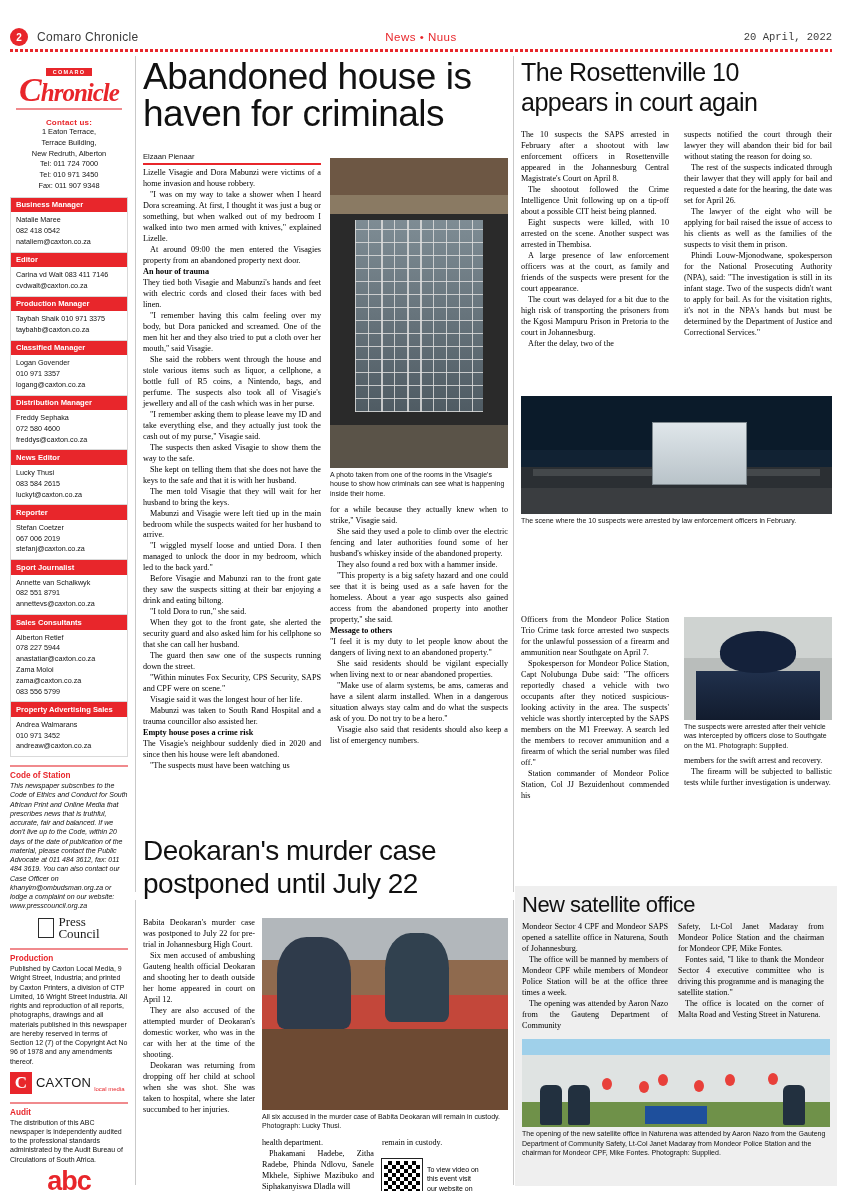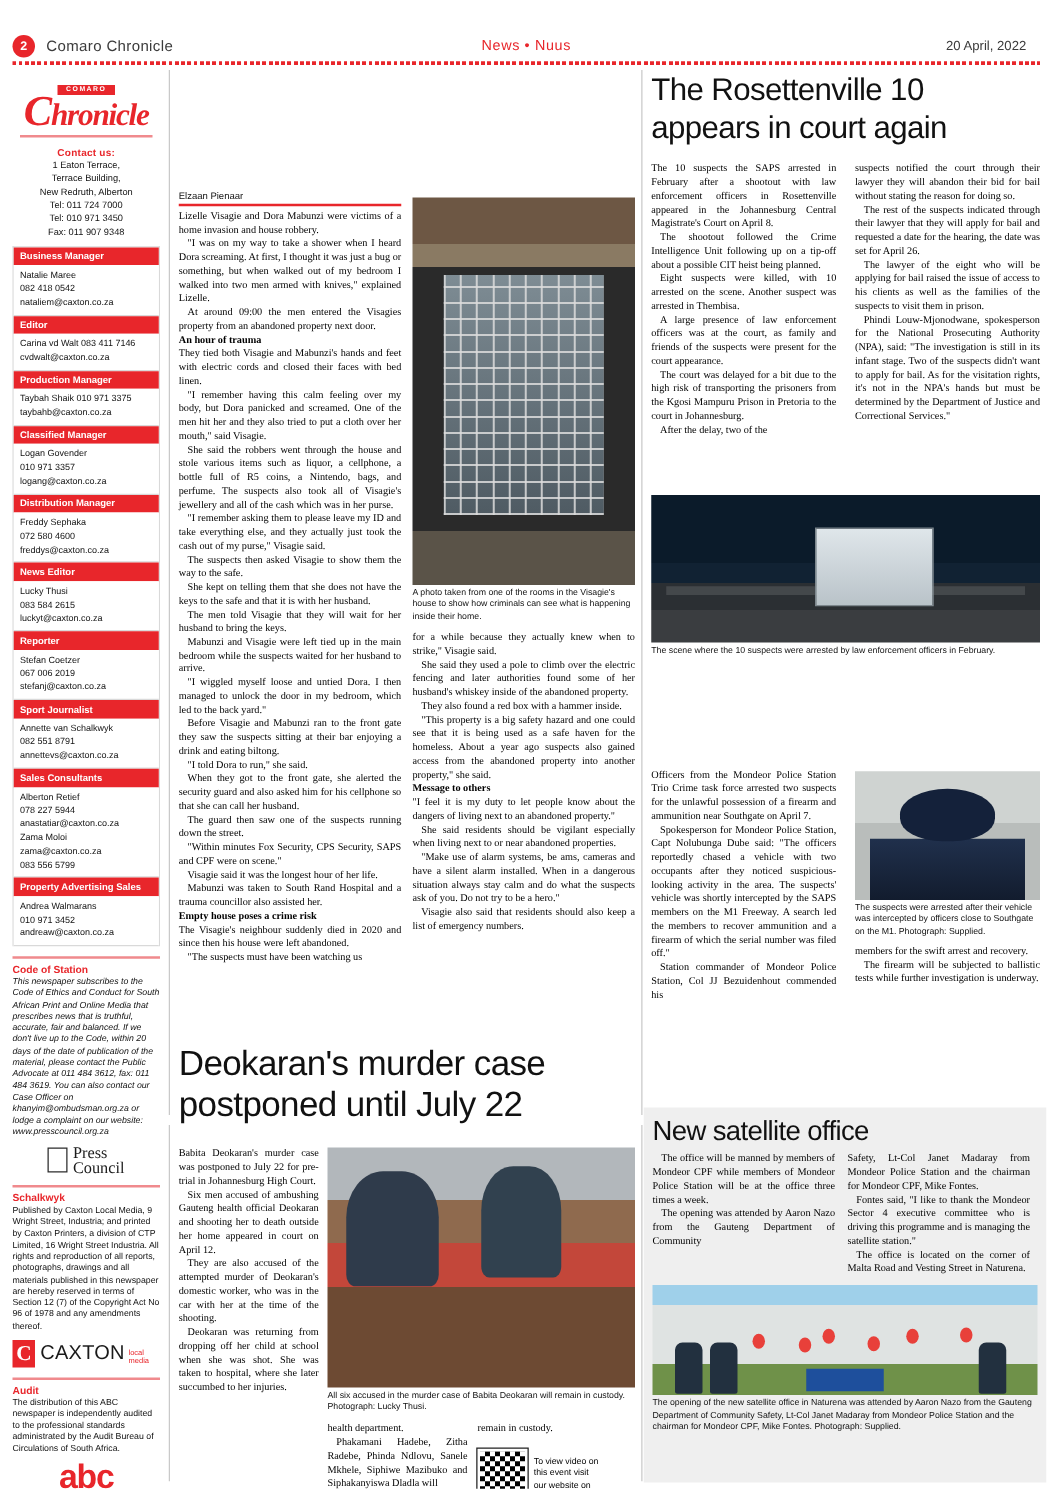--- a/index.html
+++ b/index.html
@@ -28,21 +28,21 @@
   .paper-name {
     margin-left:9px; font-family:"Liberation Sans",sans-serif;
     font-size:12px; color:#3b3b3b; letter-spacing:.3px;
   }
   .section-name {
     position:absolute; left:50%; transform:translateX(-50%);
     font-family:"Liberation Sans",sans-serif; font-size:11.5px; color:#e8262b;
     letter-spacing:.5px;
   }
   .issue-date {
-    position:absolute; right:11px; font-family:Liberation Sans, sans-serif;
+    position:absolute; right:0; font-family:Liberation Mono, monospace;
     font-size:10.5px; color:#3b3b3b;
   }
   .topbar-rule {
     position:absolute; top:49px; left:10px; width:822px; height:3px;
     background: repeating-linear-gradient(to right,#e8262b 0 3px, #ffffff 3px 5px);
   }
 
   
   .rail {
     position:absolute; top:56px; left:10px; width:118px;
@@ -88,21 +88,21 @@
   }
   .pc-mark { width:16px; height:20px; border:1.6px solid #2b2b2b; background:#fff; }
   .pc-text { font-family:"Liberation Serif",serif; font-size:13px; line-height:.95; color:#1a1a1a; }
 
   .caxton-logo { margin:6px 0 2px; display:flex; align-items:center; }
   .cax-mark {
     width:22px; height:22px; background:#e8262b; color:#fff; font-weight:bold;
     font-size:17px; display:flex; align-items:center; justify-content:center;
     font-family:"Liberation Serif",serif;
   }
-  .cax-word { font-size:16px; letter-spacing:.2px; margin-left:4px; color:#1a1a1a; }
+  .cax-word { font-size:13px; letter-spacing:.2px; margin-left:4px; color:#1a1a1a; }
   .cax-sub { font-size:6px; color:#e8262b; margin-left:3px; align-self:flex-end; padding-bottom:2px; }
 
   .abc-logo {
     text-align:center; color:#e8262b; font-weight:bold; font-size:27px;
     font-family:"Liberation Sans",sans-serif; letter-spacing:-1px; margin-top:4px; line-height:1;
   }
 
   
   .vrule { position:absolute; background:#c9c9c9; width:1px; }
 
@@ -299,41 +299,44 @@
 
     <div class="press-council">
       <div class="pc-mark"></div>
       <div class="pc-text">
         <div>Press</div>
         <div>Council</div>
       </div>
     </div>
 
     <div class="rail-rule"></div>
-    <div class="rail-h">Schalkwyk</div>
+    <div class="rail-h">Production</div>
     <div class="rail-p">Published by Caxton Local Media, 9 Wright Street, Industria; and printed by Caxton Printers, a division of CTP Limited, 16 Wright Street Industria. All rights and reproduction of all reports, photographs, drawings and all materials published in this newspaper are hereby reserved in terms of Section 12 (7) of the Copyright Act No 96 of 1978 and any amendments thereof.</div>
 
     <div class="caxton-logo">
       <div class="cax-mark">C</div>
       <div class="cax-word">CAXTON</div>
       <div class="cax-sub">local media</div>
     </div>
 
     <div class="rail-rule"></div>
     <div class="rail-h">Audit</div>
     <div class="rail-p">The distribution of this ABC newspaper is independently audited to the professional standards administrated by the Audit Bureau of Circulations of South Africa.</div>
     <div class="abc-logo">abc</div>
 
   </div>
 
   <div class="vrule" style="left:135px; top:56px; height:836px;"></div>
   <div class="vrule" style="left:513px; top:56px; height:836px;"></div>
   <div class="vrule" style="left:135px; top:900px; height:285px;"></div>
   <div class="vrule" style="left:513px; top:900px; height:285px;"></div>
 
+  <div style="position:absolute; left:143px; top:58px; width:365px;">
+    <div class="hl" style="font-size:37px; line-height:1.0;">Abandoned house is haven for criminals</div>
+  </div>
 
   <div style="position:absolute; left:143px; top:152px; width:178px;">
     <div class="byline">Elzaan Pienaar</div>
     <div class="byline-rule"></div>
     <div class="body">
       <p class="first">Lizelle Visagie and Dora Mabunzi were victims of a home invasion and house robbery.</p>
       <p>"I was on my way to take a shower when I heard Dora screaming. At first, I thought it was just a bug or something, but when walked out of my bedroom I walked into two men armed with knives," explained Lizelle.</p>
       <p>At around 09:00 the men entered the Visagies property from an abandoned property next door.</p>
       <p class="sub">An hour of trauma</p>
       <p class="first">They tied both Visagie and Mabunzi's hands and feet with electric cords and closed their faces with bed linen.</p>
@@ -449,20 +452,21 @@
         <div>our website on</div>
       </div>
     </div>
 
   </div>
 
   <div class="shaded" style="position:absolute; left:515px; top:886px; width:322px; height:300px; padding:6px 7px;">
     <div class="hl" style="font-size:22px; line-height:1.2; margin-bottom:4px;">New satellite office</div>
     <div style="display:flex; gap:10px;">
       <div style="width:146px;" class="body">
+        <p class="first">Mondeor Sector 4 CPF and Mondeor SAPS opened a satellite office in Naturena, South of Johannesburg.</p>
         <p>The office will be manned by members of Mondeor CPF while members of Mondeor Police Station will be at the office three times a week.</p>
         <p>The opening was attended by Aaron Nazo from the Gauteng Department of Community</p>
       </div>
       <div style="width:146px;" class="body">
         <p class="first">Safety, Lt-Col Janet Madaray from Mondeor Police Station and the chairman for Mondeor CPF, Mike Fontes.</p>
         <p>Fontes said, "I like to thank the Mondeor Sector 4 executive committee who is driving this programme and is managing the satellite station."</p>
         <p>The office is located on the corner of Malta Road and Vesting Street in Naturena.</p>
       </div>
     </div>
     <div class="photo ph-office" style="height:88px; margin-top:7px;">

